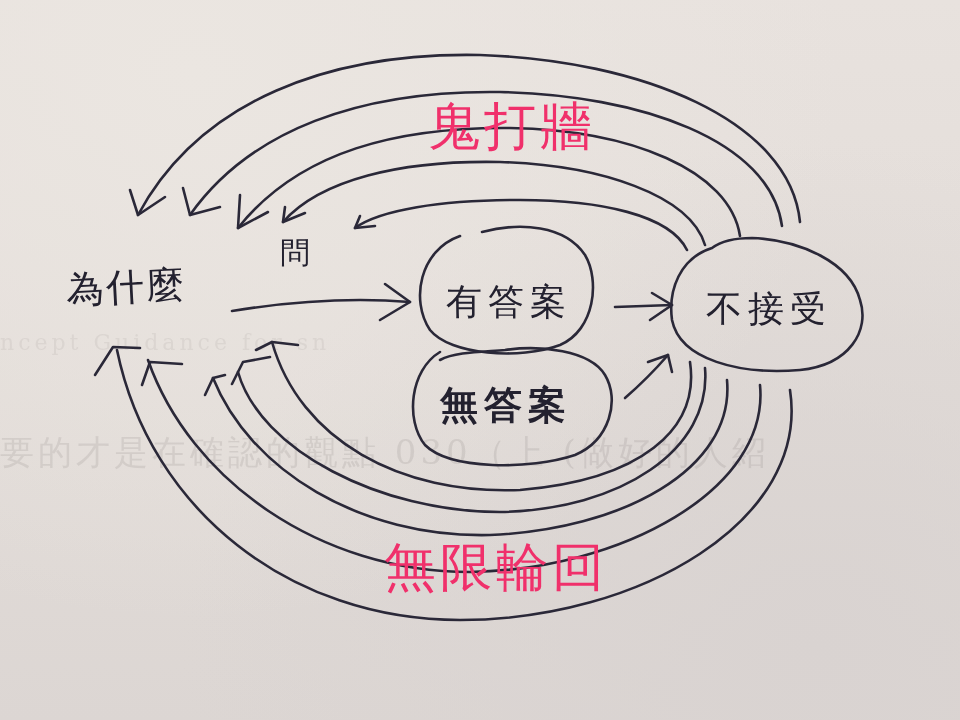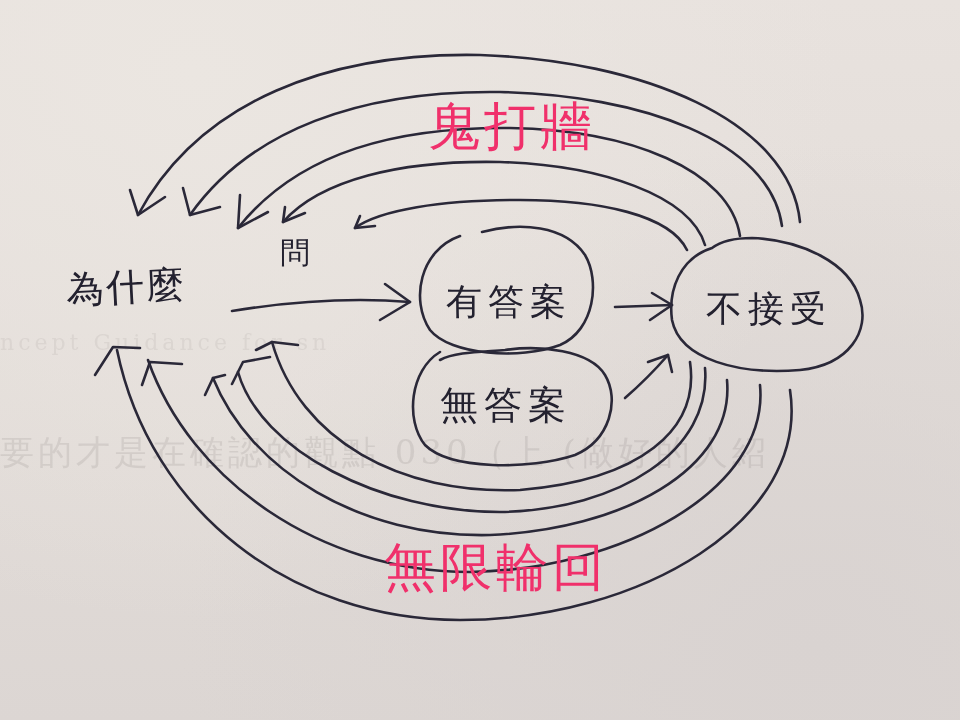--- a/index.html
+++ b/index.html
@@ -96,15 +96,15 @@
       <path d="M95 375 L113 347 L140 348"></path>
     </g>
   </svg>
 
   <div class="title" style="left:428px; top:92px;">鬼打牆</div>
   <div class="title" style="left:384px; top:533px;">無限輪回</div>
 
   <div class="hand" style="left:66px; top:262px; font-size:38px; letter-spacing:2px; transform:rotate(-3deg);">為什麼</div>
   <div class="hand" style="left:280px; top:233px; font-size:30px;">問</div>
   <div class="hand" style="left:446px; top:278px; font-size:36px;">有答案</div>
-  <div class="hand" style="left:440px; top:380px; font-size:38px;">無答案</div>
+  <div class="hand" style="left:440px; top:380px; font-size:38px;font-weight:bold;">無答案</div>
   <div class="hand" style="left:690px; top:285px; font-size:36px;margin-left:16px;">不接受</div>
 </div>
 
 </body></html>

